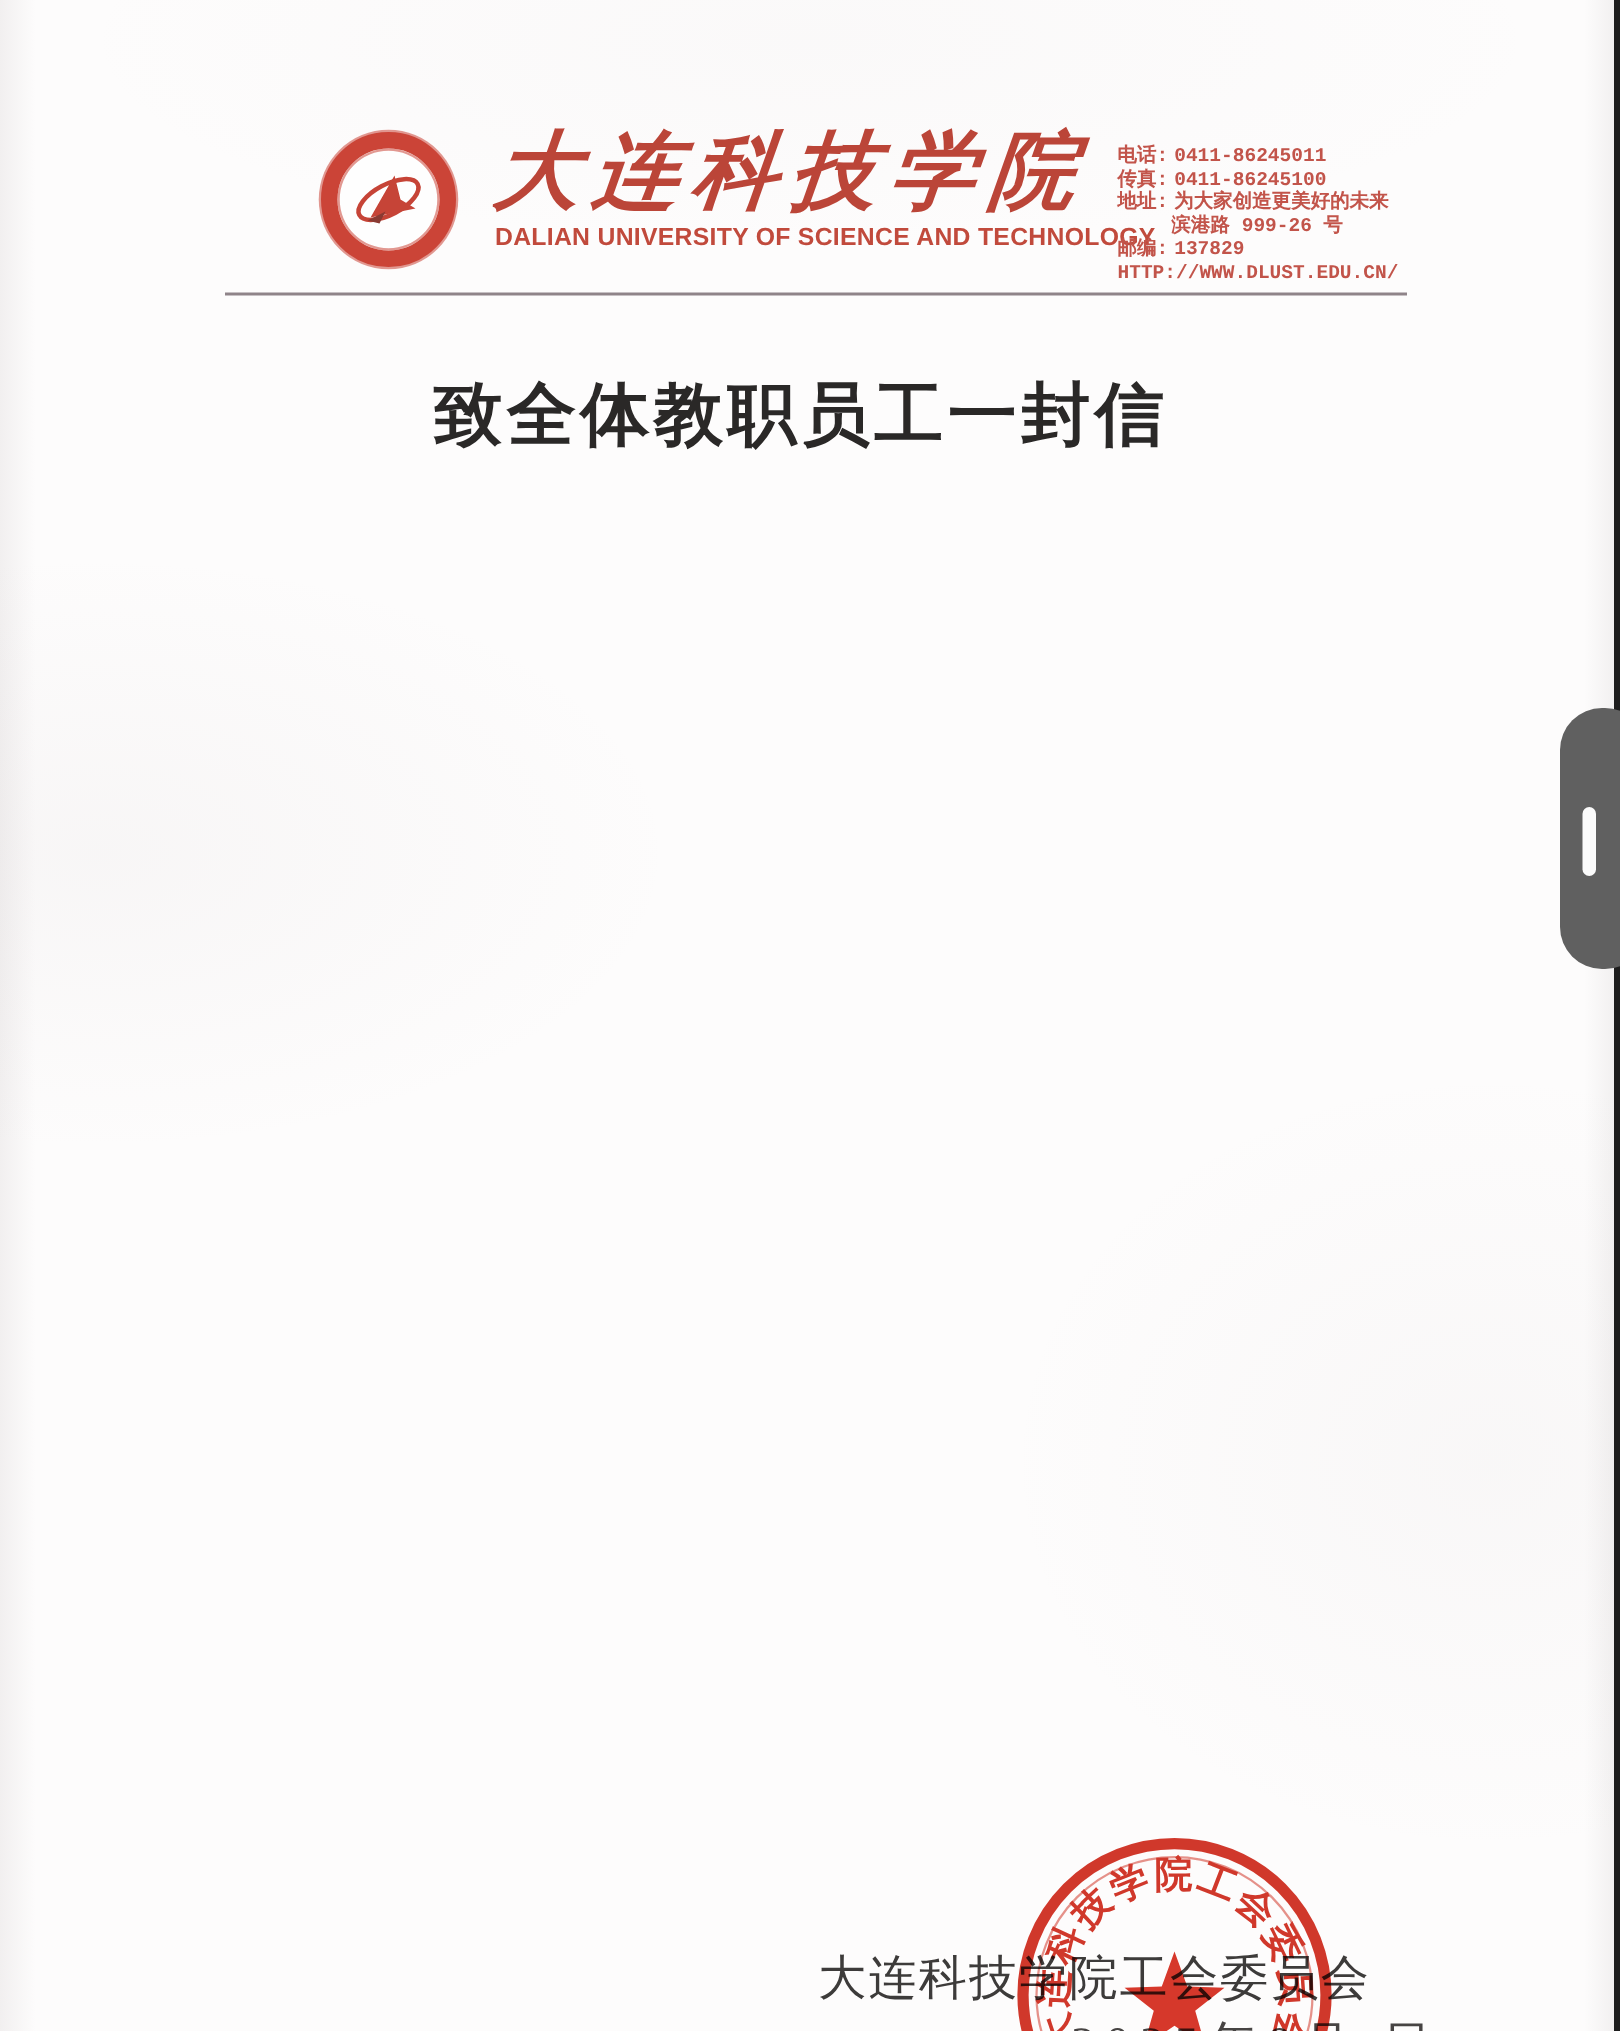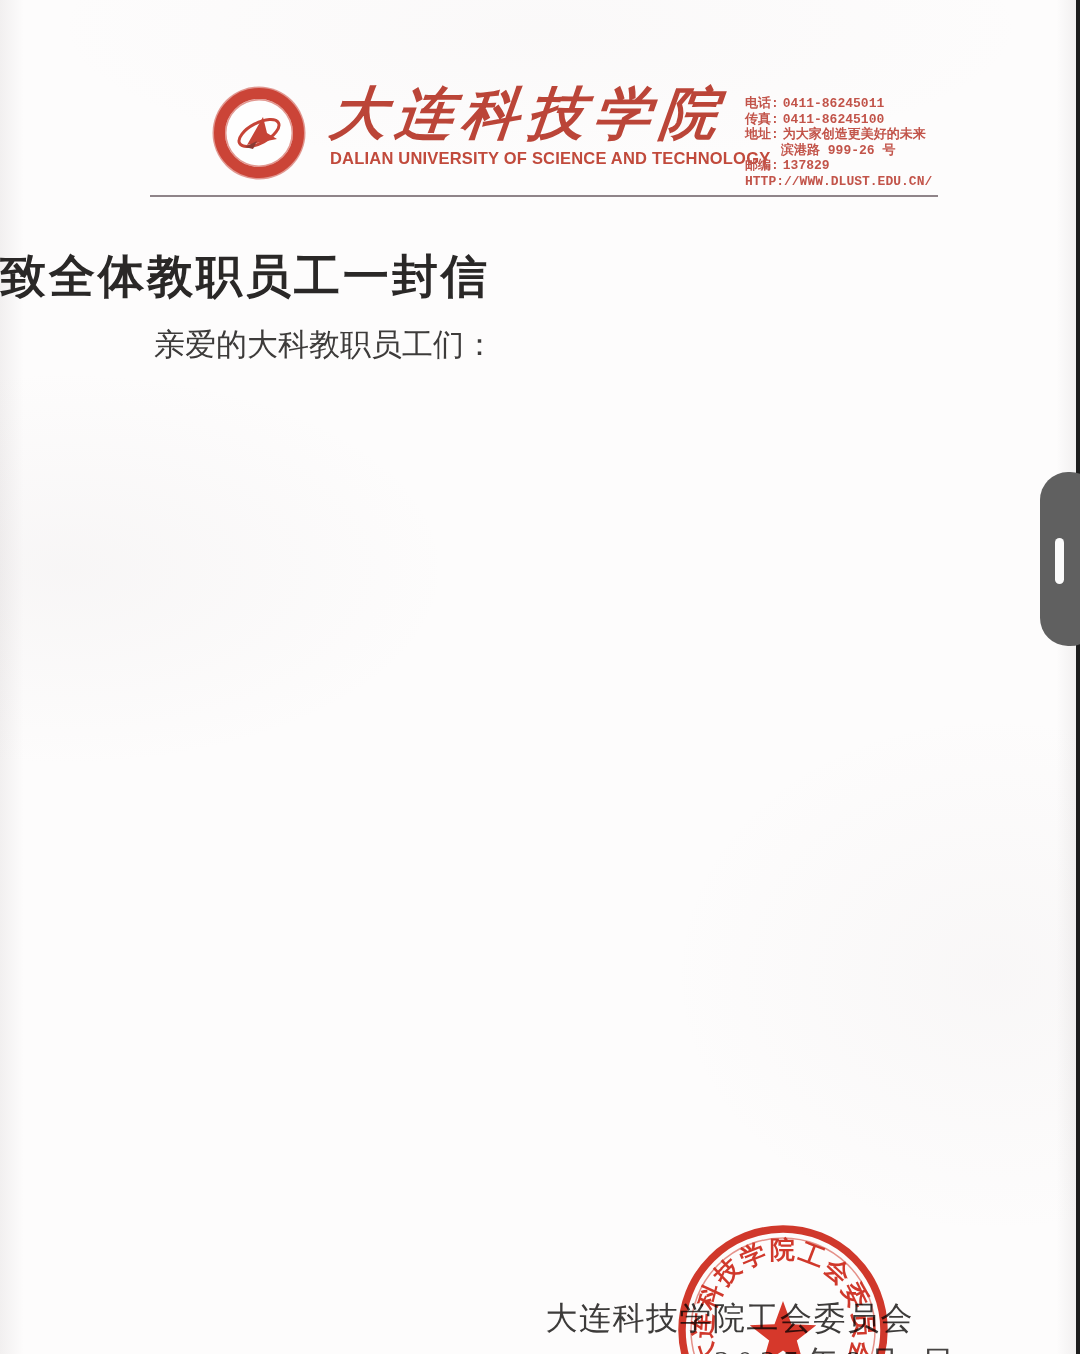--- a/index.html
+++ b/index.html
@@ -57,21 +57,21 @@
   .contact .indent { padding-left: 36px; }
 
   .rule {
     position: absolute; left: 150px; top: 195px;
     width: 788px; height: 2px; background: #8f8489;
   }
 
   
   .title {
     position: absolute; left: 0; top: 246px; width: 1068px;
-    font-size: 46px; font-weight: 700;
+    text-align: center; font-size: 46px; font-weight: 700;
     color: #2a2827; letter-spacing: 3px;
   }
 
   .body {
     position: absolute; left: 154px; top: 324px; width: 772px;
     font-size: 31px; line-height: 42px; color: #3d3b3a;
     text-align: justify;
   }
   .salutation { margin-bottom: 13px; }
   .para { text-indent: 2em; }
@@ -134,21 +134,20 @@
     <div class="indent"><span>滨港路 999-26 号</span></div>
     <div><span class="lbl">邮编:</span><span>137829</span></div>
     <div><span>HTTP://WWW.DLUST.EDU.CN/</span></div>
   </div>
 
   <div class="rule"></div>
 
   <h1 class="title">致全体教职员工一封信</h1>
 
   <main class="body">
-    <p class="salutation">亲爱的大科教职员工们：</p>
   </main>
 
   <div class="signature">大连科技学院工会委员会</div>
   <div class="date-partial">2025年8月 日</div>
 
   <svg class="seal" viewBox="0 0 230 230">
     <circle cx="115" cy="110" r="101" fill="none" stroke="#cf291b" stroke-width="7.5"></circle>
     <circle cx="115" cy="110" r="92" fill="none" stroke="#cf291b" stroke-width="1.5" opacity="0.55"></circle>
     <defs>
       <path id="sealArc" d="M 52.6 146 A 72 72 0 1 1 177.4 146" fill="none"></path>

